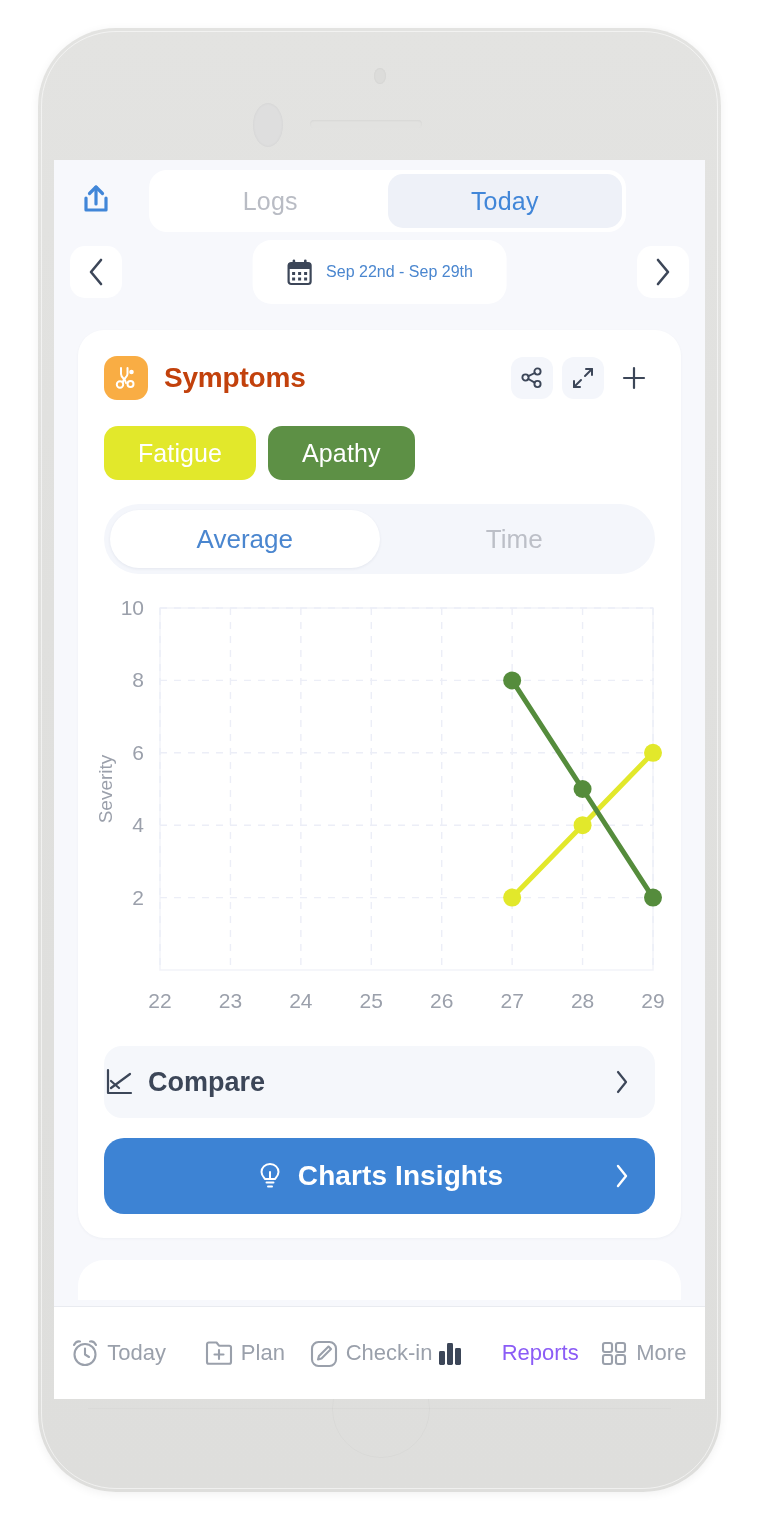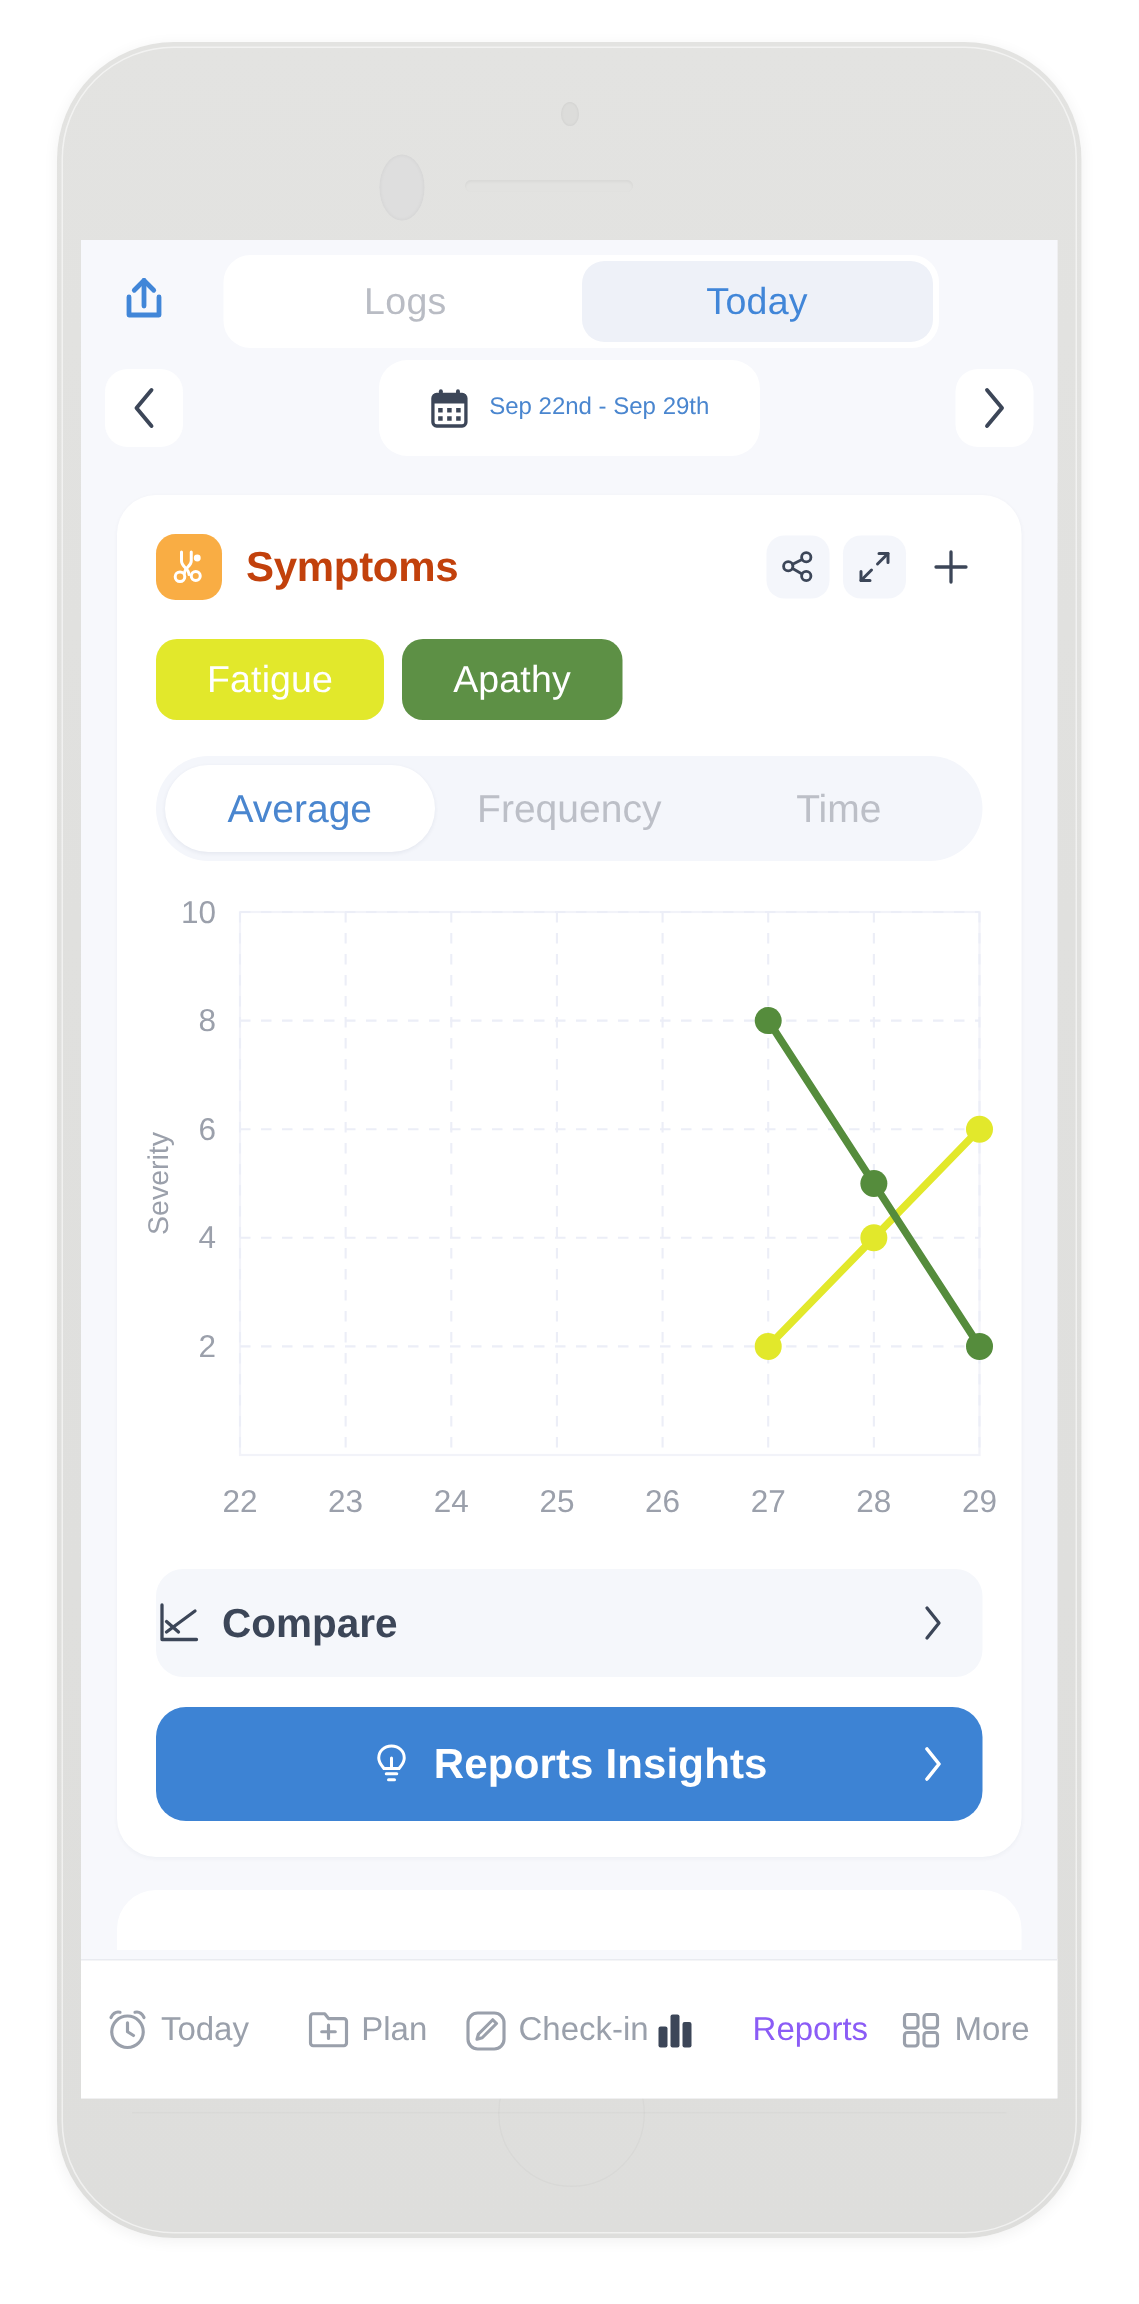--- a/index.html
+++ b/index.html
@@ -479,21 +479,20 @@
       </div>
     </div>
 
     <div class="pill-row">
       <div class="pill" id="pill-0" style="background: rgb(226, 232, 43);">Fatigue</div>
       <div class="pill" id="pill-1" style="background: rgb(93, 144, 69);">Apathy</div>
     </div>
 
     <div class="mode-seg">
       <div class="mode-tab active">Average</div>
-      <div class="mode-tab">Frequency</div>
       <div class="mode-tab">Time</div>
     </div>
 
     <div class="chart-wrap">
       <svg id="chart-svg" class="chart-svg" width="583" height="430" viewBox="0 0 583 430">
           <rect x="72" y="10" width="493" height="362" fill="none" stroke="#f2f3f9" stroke-width="1.5"></rect>
           <line x1="72" y1="299.6" x2="565" y2="299.6" stroke="#eceef7" stroke-width="1.4" stroke-dasharray="7 7"></line>
           <line x1="72" y1="227.2" x2="565" y2="227.2" stroke="#eceef7" stroke-width="1.4" stroke-dasharray="7 7"></line>
           <line x1="72" y1="154.8" x2="565" y2="154.8" stroke="#eceef7" stroke-width="1.4" stroke-dasharray="7 7"></line>
           <line x1="72" y1="82.39999999999998" x2="565" y2="82.39999999999998" stroke="#eceef7" stroke-width="1.4" stroke-dasharray="7 7"></line>
@@ -543,21 +542,21 @@
       </svg>
     </div>
 
     <div class="insights-btn" style="background: rgb(61, 131, 212);">
       <svg width="28" height="30" viewBox="0 0 28 30" fill="none">
         <path d="M14 3 C9 3 5.5 6.6 5.5 11 C5.5 14.2 7.6 16.2 9 18 L19 18 C20.4 16.2 22.5 14.2 22.5 11 C22.5 6.6 19 3 14 3 Z" stroke="#ffffff" stroke-width="2" fill="none"></path>
         <path d="M10.5 21.5 L17.5 21.5" stroke="#ffffff" stroke-width="2" stroke-linecap="round"></path>
         <path d="M12 25.5 L16 25.5" stroke="#ffffff" stroke-width="2" stroke-linecap="round"></path>
         <path d="M14 11 L14 18" stroke="#ffffff" stroke-width="2" stroke-linecap="round"></path>
       </svg>
-      <span class="insights-label">Reports Insights</span>
+      <span class="insights-label">Charts Insights</span>
       <svg class="chev-right-small" width="14" height="24" viewBox="0 0 14 24" fill="none">
         <path d="M3 2 L11 12 L3 22" stroke="#ffffff" stroke-width="2.4" stroke-linecap="round" stroke-linejoin="round"></path>
       </svg>
     </div>
   </div>
 
   <div class="next-card-peek"></div>
 
   <div id="bottom-nav">
 

